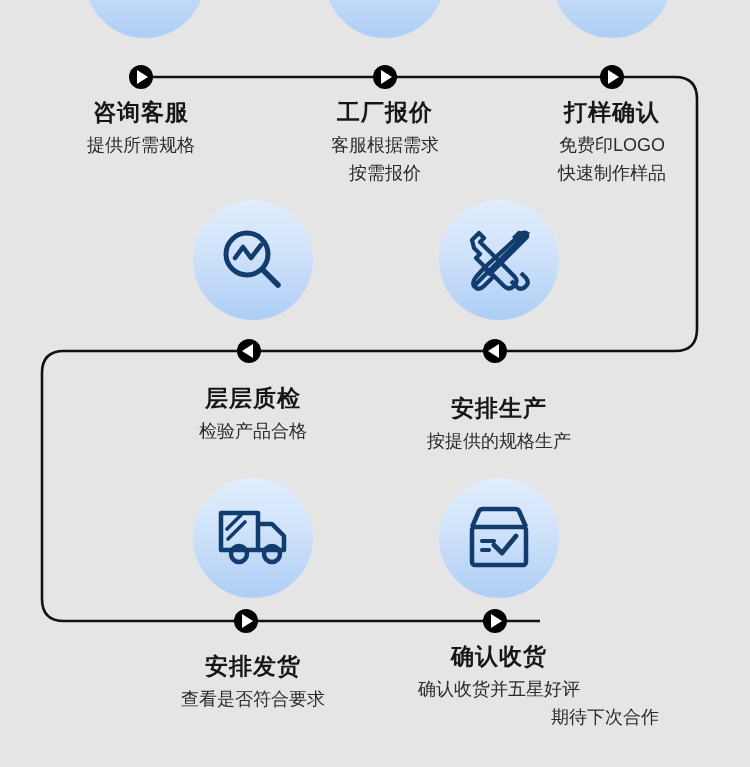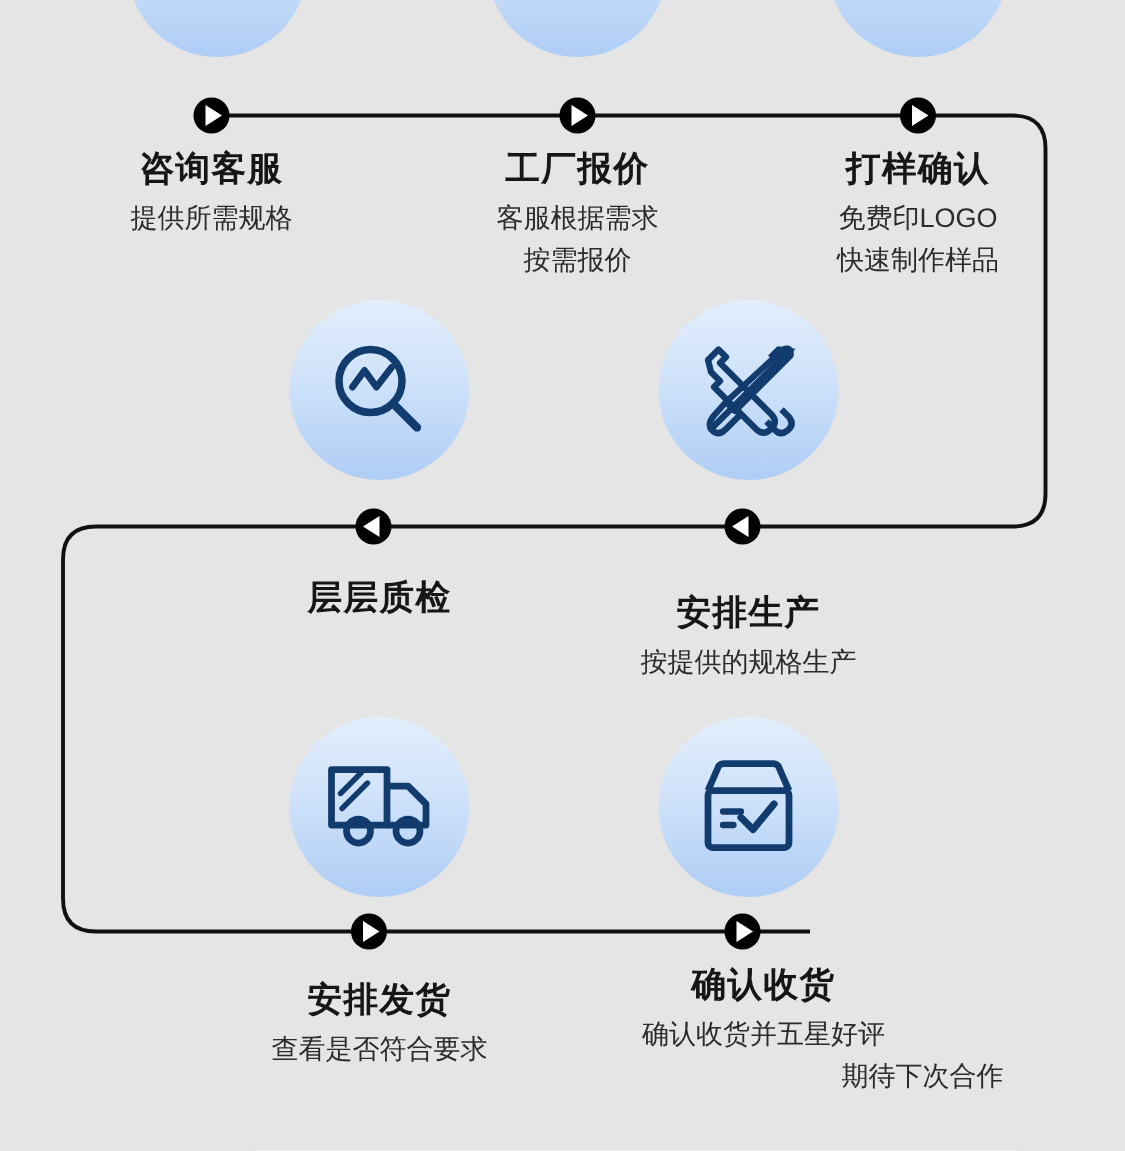--- a/index.html
+++ b/index.html
@@ -183,29 +183,30 @@
         <div class="step-desc">客服根据需求</div>
         <div class="step-desc" style="margin-top: 0px;">按需报价</div>
       </div>
       <div class="step-text" style="left: 452px; top: 98px; width: 320px;">
         <div class="step-title">打样确认</div>
         <div class="step-desc">免费印LOGO</div>
         <div class="step-desc" style="margin-top: 0px;">快速制作样品</div>
       </div>
       <div class="step-text" style="left: 93px; top: 371px; width: 320px; margin-top: 13px;">
         <div class="step-title">层层质检</div>
+        <div class="step-desc">检验产品合格</div>
       </div>
       <div class="step-text" style="left: 339px; top: 371px; width: 320px; margin-top: 23px;">
         <div class="step-title">安排生产</div>
         <div class="step-desc">按提供的规格生产</div>
       </div>
       <div class="step-text" style="left: 93px; top: 652px; width: 320px;">
         <div class="step-title">安排发货</div>
         <div class="step-desc">查看是否符合要求</div>
       </div>
-      <div class="step-text" style="left: 349px; top: 642px; width: 320px;">
+      <div class="step-text" style="left: 339px; top: 642px; width: 320px;">
         <div class="step-title">确认收货</div>
         <div class="step-desc">确认收货并五星好评</div>
         <div class="step-desc" style="margin-top: 0px; text-align: right;">期待下次合作</div>
       </div>
     </div>
 
 </div>
 
 </body></html>

